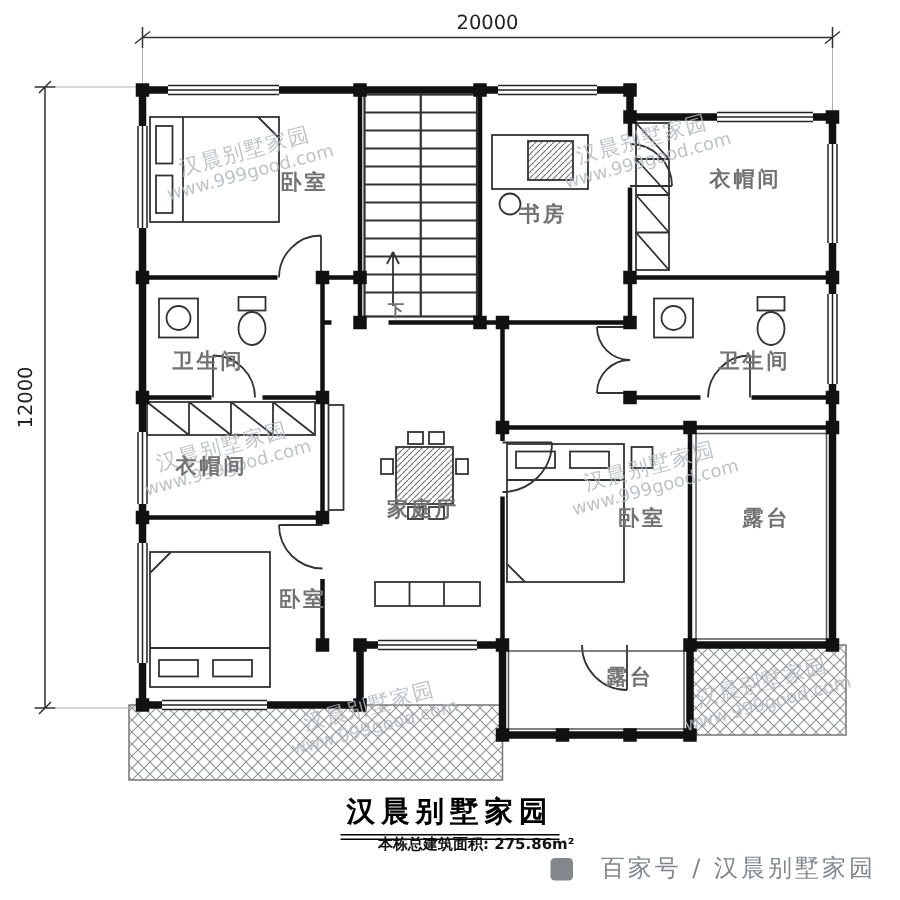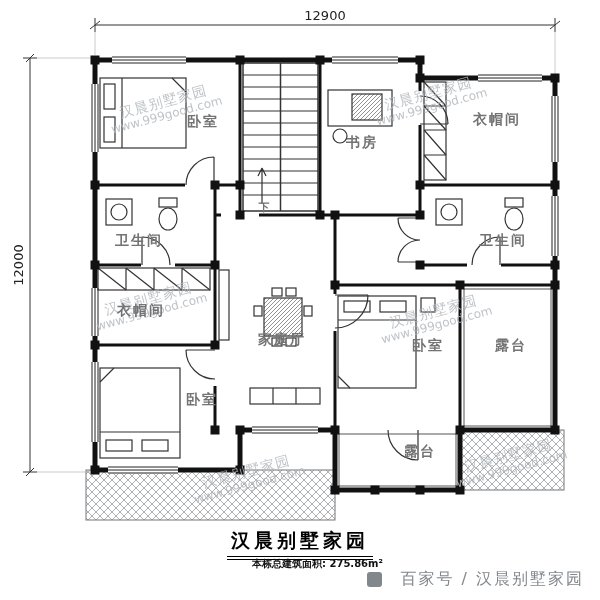--- a/index.html
+++ b/index.html
@@ -192,21 +192,21 @@
       M90.5,465.5h9v9h-9z M235.5,465.5h9v9h-9z M235.5,425.5h9v9h-9z M210.5,425.5h9v9h-9z
       M235.5,210.5h9v9h-9z M315.5,210.5h9v9h-9z M415.5,210.5h9v9h-9z
       M415.5,180.5h9v9h-9z M550.5,180.5h9v9h-9z
       M415.5,260.5h9v9h-9z M550.5,260.5h9v9h-9z
       M330.5,210.5h9v9h-9z M330.5,280.5h9v9h-9z M330.5,425.5h9v9h-9z M330.5,485.5h9v9h-9z
       M455.5,280.5h9v9h-9z M455.5,425.5h9v9h-9z M455.5,485.5h9v9h-9z
       M550.5,280.5h9v9h-9z M550.5,425.5h9v9h-9z
       M370.5,485.5h9v9h-9z M415.5,485.5h9v9h-9z"></path>
   </svg>
 
-  <div class="dim-label dim-top">12900</div>
+  <div class="dim-label dim-top">20000</div>
   <div class="dim-label dim-left">12000</div>
 
   <div class="wm" style="left:165px;top:108px;">
     <div class="l1">汉晨别墅家园</div>
     <div class="l2">www.999good.com</div>
   </div>
   <div class="wm" style="left:430px;top:100px;">
     <div class="l1">汉晨别墅家园</div>
     <div class="l2">www.999good.com</div>
   </div>

